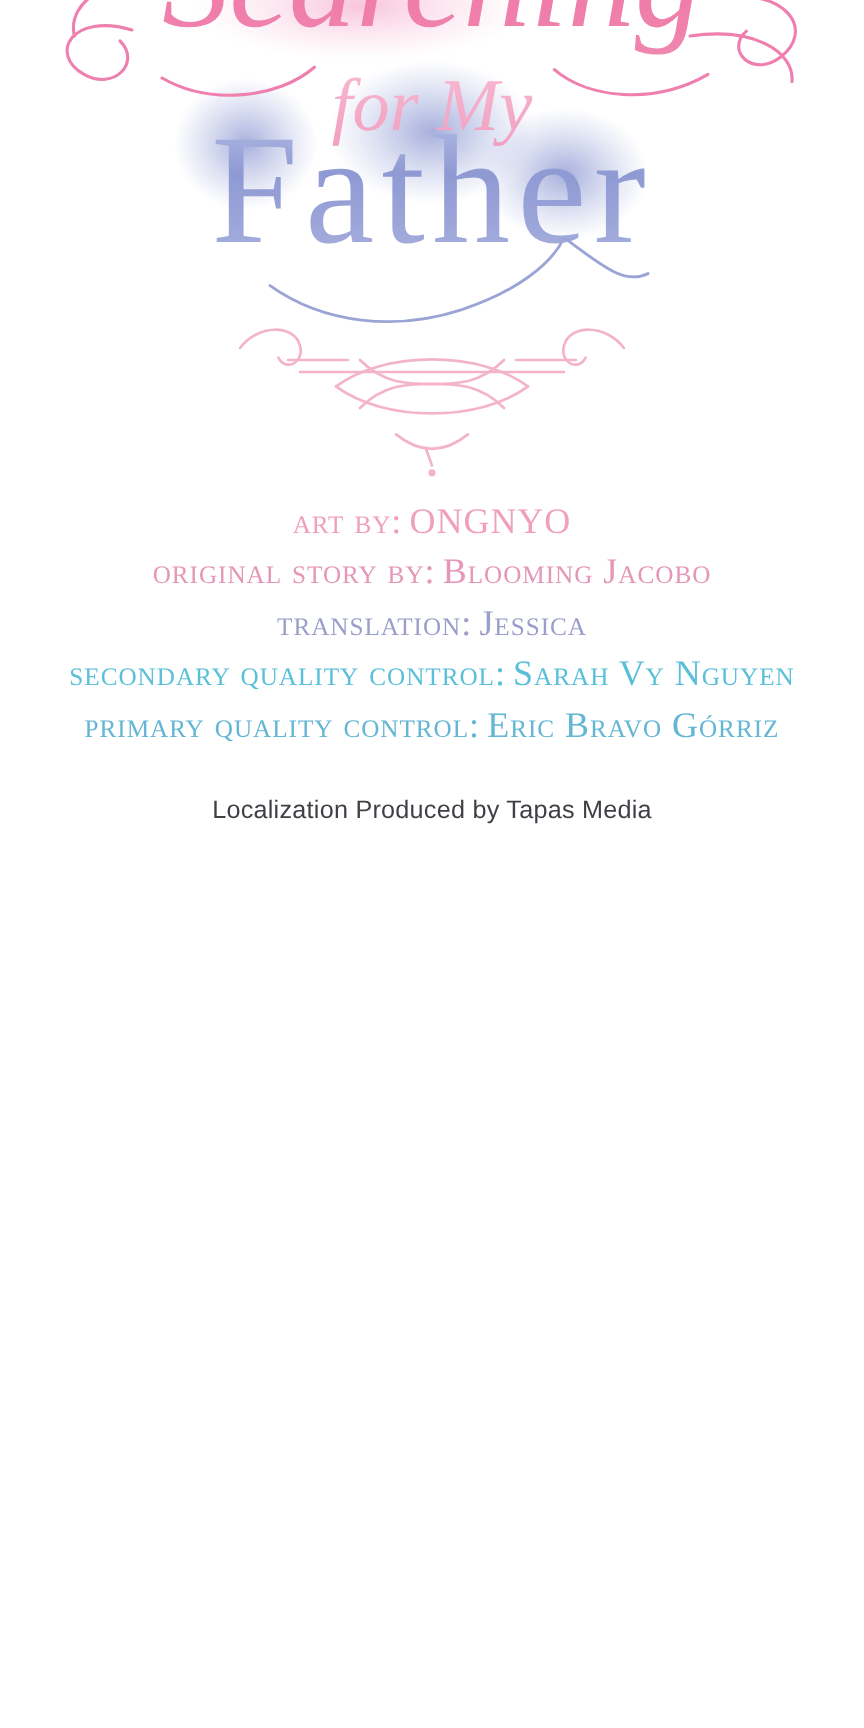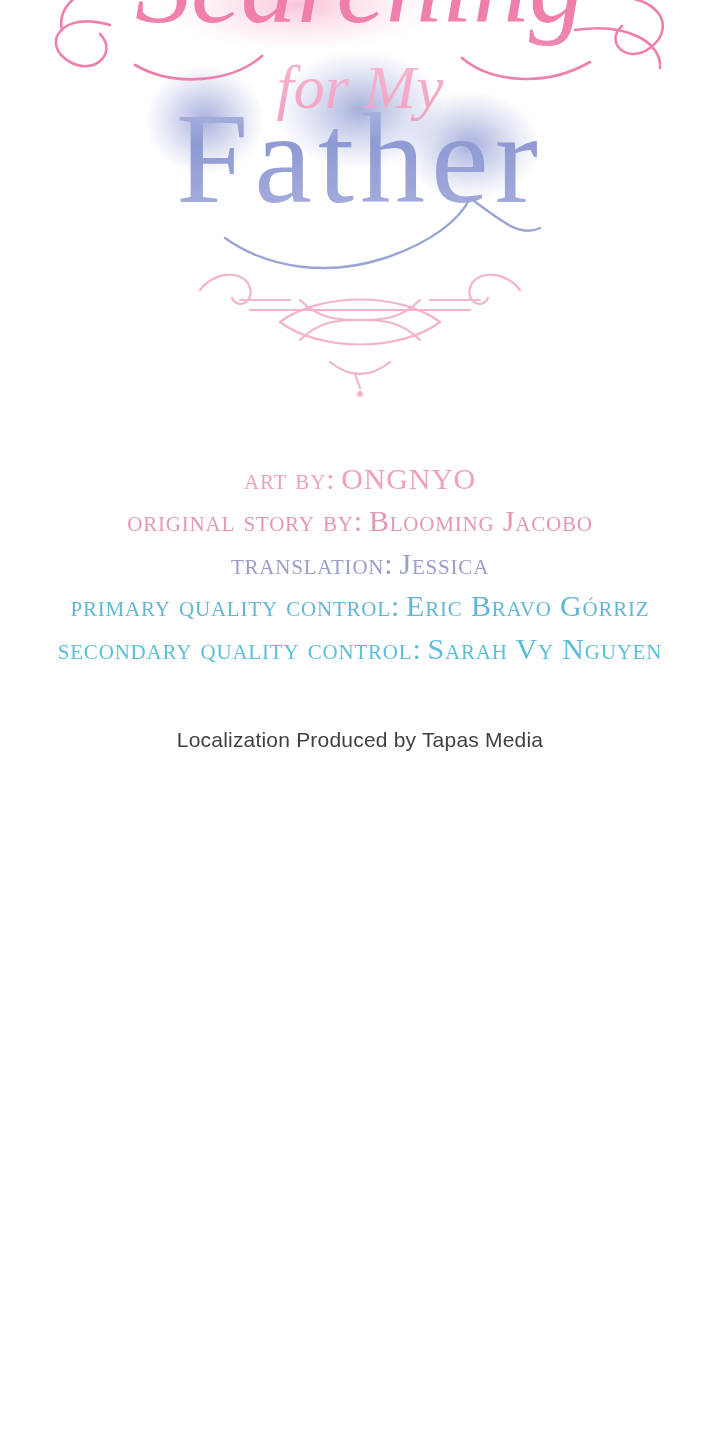--- a/index.html
+++ b/index.html
@@ -33,21 +33,21 @@
 
   .title-svg {
     display: block;
     width: 720px;
     height: 430px;
   }
 
   
   .credits {
     position: absolute;
-    top: 460px;
+    top: 416px;
     left: 0;
     width: 720px;
     text-align: center;
   }
 
   .credit-line {
     font-family: "Liberation Serif", serif;
     letter-spacing: 0.8px;
     line-height: 1.28;
     margin: 0 0 4px 0;
@@ -68,21 +68,21 @@
 
   .c1 { font-size: 30px; color: #f0a0bd; }
   .c2 { font-size: 30px; color: #e497b6; }
   .c3 { font-size: 30px; color: #9a9ec9; }
   .c4 { font-size: 30px; color: #7c9fc4; }
   .c5 { font-size: 30px; color: #63b6d4; }
   .c6 { font-size: 30px; color: #5ac0da; }
 
   .producer {
     position: absolute;
-    top: 728px;
+    top: 664px;
     left: 0;
     width: 720px;
     text-align: center;
     font-family: "Liberation Sans", sans-serif;
     font-size: 21px;
     color: #3f3f46;
     letter-spacing: 0.2px;
   }
 </style>
 </head>
@@ -166,25 +166,25 @@
 
     <p class="credit-line c2">
       <span class="role">Original story by:</span><span class="name">Blooming Jacobo</span>
     </p>
 
     <p class="credit-line c3">
       <span class="role">Translation:</span><span class="name">Jessica</span>
     </p>
 
 
+    <p class="credit-line c6">
+      <span class="role">Secondary Quality Control:</span><span class="name">Sarah Vy Nguyen</span>
+    </p>
+
     <p class="credit-line c5">
       <span class="role">Primary Quality Control:</span><span class="name">Eric Bravo Górriz</span>
-    </p>
-
-    <p class="credit-line c6">
-      <span class="role">Secondary Quality Control:</span><span class="name">Sarah Vy Nguyen</span>
     </p>
 
   </div>
 
   <div class="producer">Localization Produced by Tapas Media</div>
 
 </div>
 
 </body></html>

